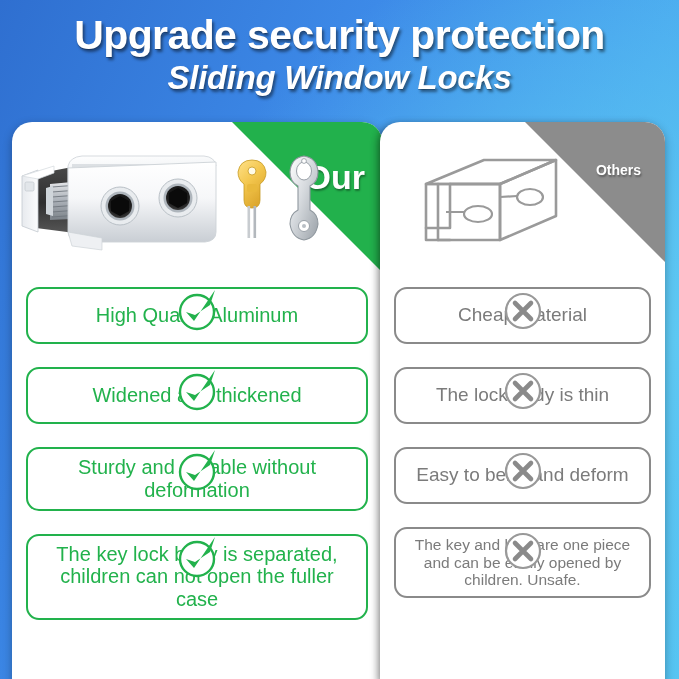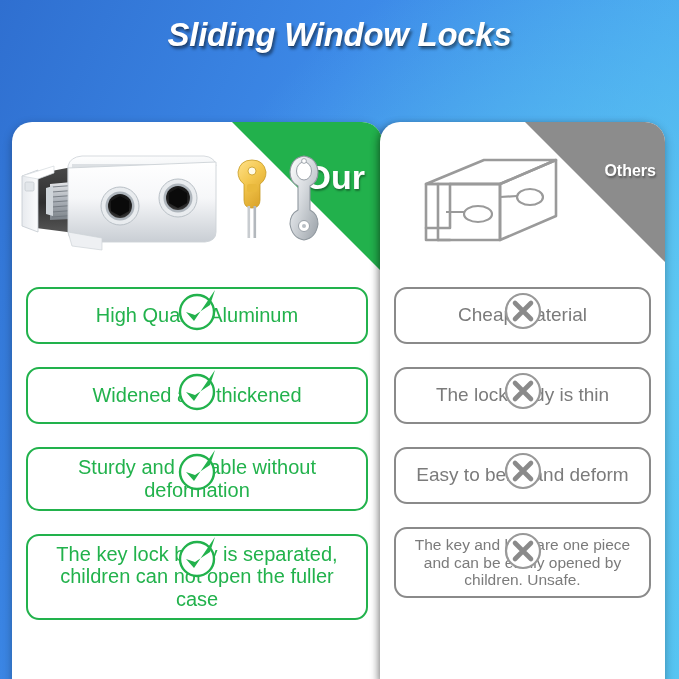--- a/index.html
+++ b/index.html
@@ -45,21 +45,21 @@
                 box-shadow:-5px 0 9px -4px rgba(0,0,0,0.35), 0 3px 10px rgba(0,0,0,0.30); }
 
   
   .flag { position:absolute; top:0; right:0; pointer-events:none; }
   .flag svg { display:block; }
   .flag-label {
     position:absolute; color:#fff; font-weight:bold;
     text-shadow:1px 2px 2px rgba(0,0,0,0.35);
   }
   #our-flag-label   { top:36px; right:17px; font-size:34px; }
-  #other-flag-label { top:40px; right:9px;  font-size:16px; }
+  #other-flag-label { top:40px; right:24px;  font-size:14px; }
 
   
   .art { position:absolute; top:18px; left:0; width:100%; height:122px; }
   .art svg { display:block; }
 
   
   .rows { position:absolute; left:0; top:142px; width:100%; padding:0 14px; }
   .row  { position:relative; margin-bottom:17px; }
   .row:last-child { margin-bottom:0; }
 
@@ -78,20 +78,21 @@
   }
   .pill-our   { border:2px solid #22b24c; color:#22b24c; font-size:20px; line-height:1.16; }
   .pill-other { border:2px solid #8a8a8a; color:#7b7b7b; font-size:19px; line-height:1.18; }
   .pill.small { font-size:15.5px; line-height:1.25; }
   .pill.two-line { line-height:1.14; }
 </style>
 </head>
 <body>
 
 <div id="title-block">
+  <div id="title-line1">Upgrade security protection</div>
   <div id="title-line2">Sliding Window Locks</div>
 </div>
 
 <div id="compare">
 
   <div class="card" id="card-our">
 
     <div class="flag">
       <svg width="150" height="150" viewBox="0 0 150 150" aria-hidden="true">
         <path d="M150,0 L150,150 L0,0 Z" fill="#22b14c"></path>

